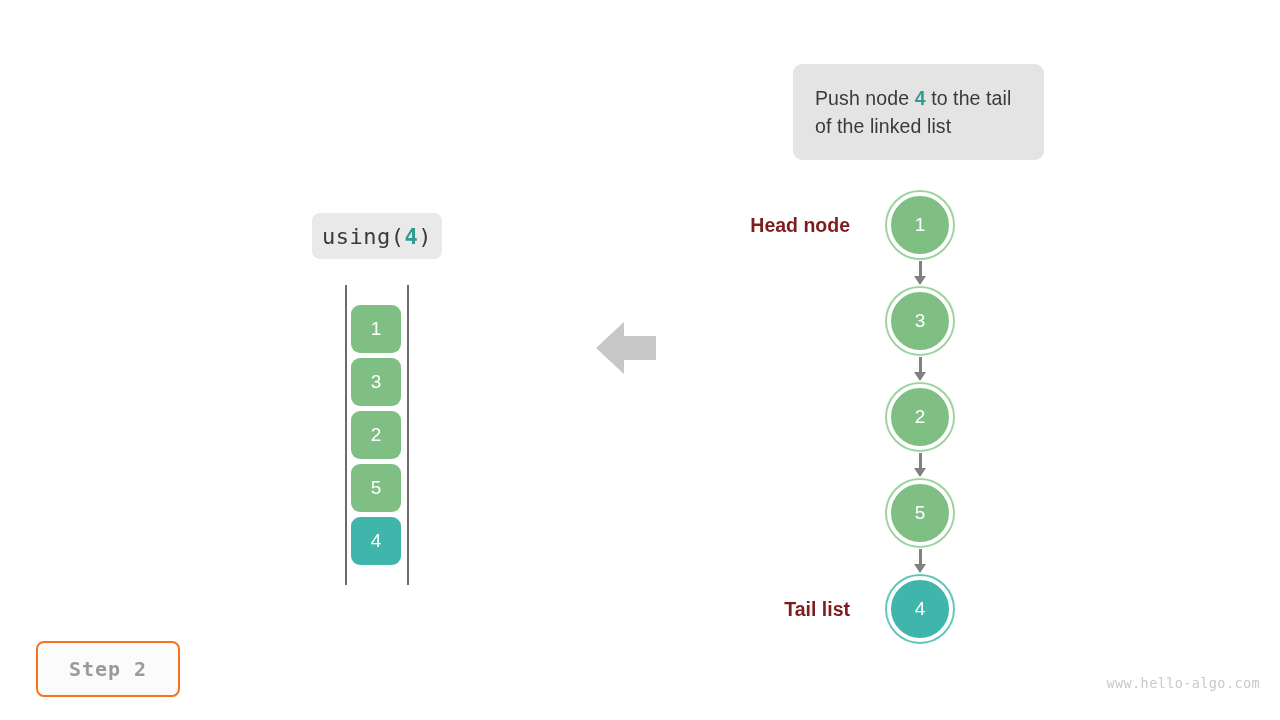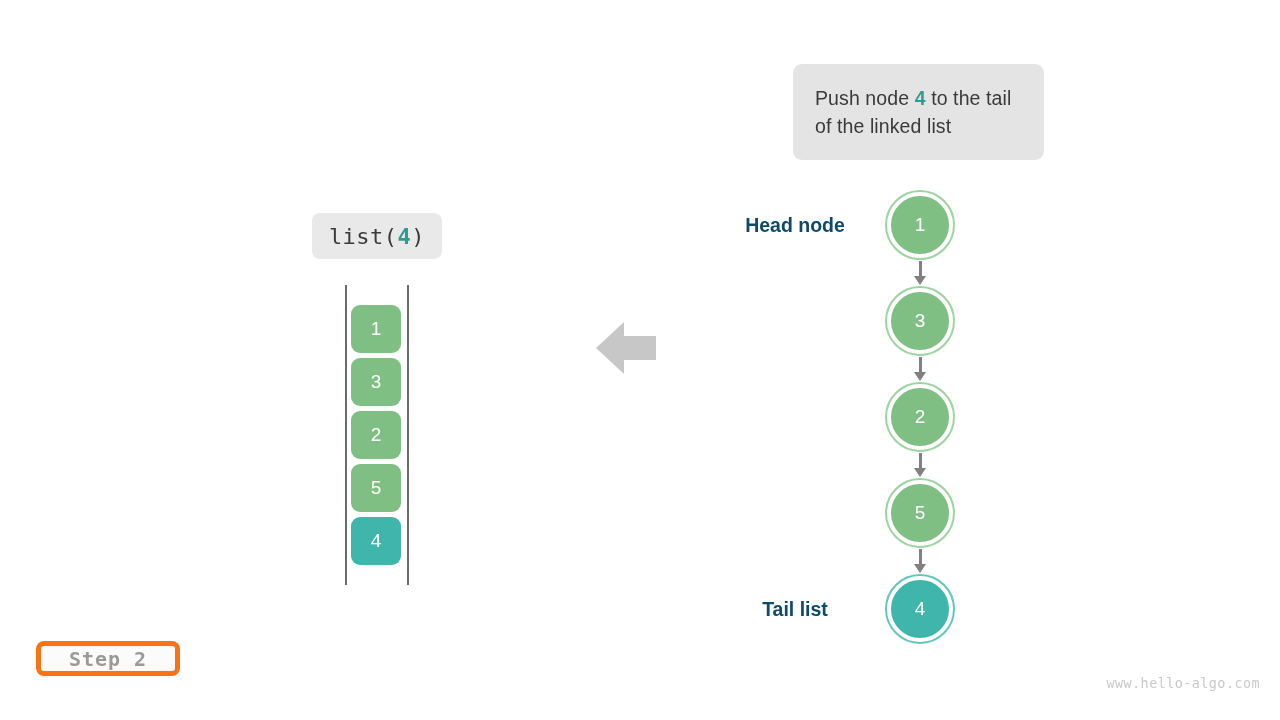--- a/index.html
+++ b/index.html
@@ -168,33 +168,33 @@
     height: 0;
     border-left: 6px solid transparent;
     border-right: 6px solid transparent;
     border-top: 9px solid #808080;
   }
 
   .ll-side-label {
     position: absolute;
     font-size: 19.5px;
     font-weight: bold;
-    color: #0c4a6e;
-    text-align: center;
+    color: #7f1d1d;
+    text-align: right;
     white-space: nowrap;
   }
 
   
   #step-badge {
     position: absolute;
     left: 36px;
     top: 641px;
     width: 144px;
-    height: 35px;
-    border: 5px solid #f97316;
+    height: 56px;
+    border: 2px solid #f97316;
     border-radius: 8px;
     background: #fbfbfb;
     display: flex;
     align-items: center;
     justify-content: center;
     font-family: "DejaVu Sans Mono", monospace;
     font-size: 20px;
     font-weight: bold;
     color: #9a9a9a;
     letter-spacing: 1px;
@@ -217,21 +217,21 @@
 
 <div id="canvas">
 
   <div id="callout">
     <div class="callout-text">
       <span>Push node </span><span class="hl-teal">4</span><span> to the tail of the linked list</span>
     </div>
   </div>
 
   <div id="op-label">
-    <span>list(</span>
+    <span>using(</span>
       <span class="arg">4</span>
       <span>)</span>
   </div>
 
   <div id="queue-column">
     <div class="rail rail-left"></div>
     <div class="rail rail-right"></div>
     <div id="queue-boxes">
         <div class="queue-box" style="top: 20px; background: rgb(127, 191, 132);">1</div>
         <div class="queue-box" style="top: 73px; background: rgb(127, 191, 132);">3</div>

